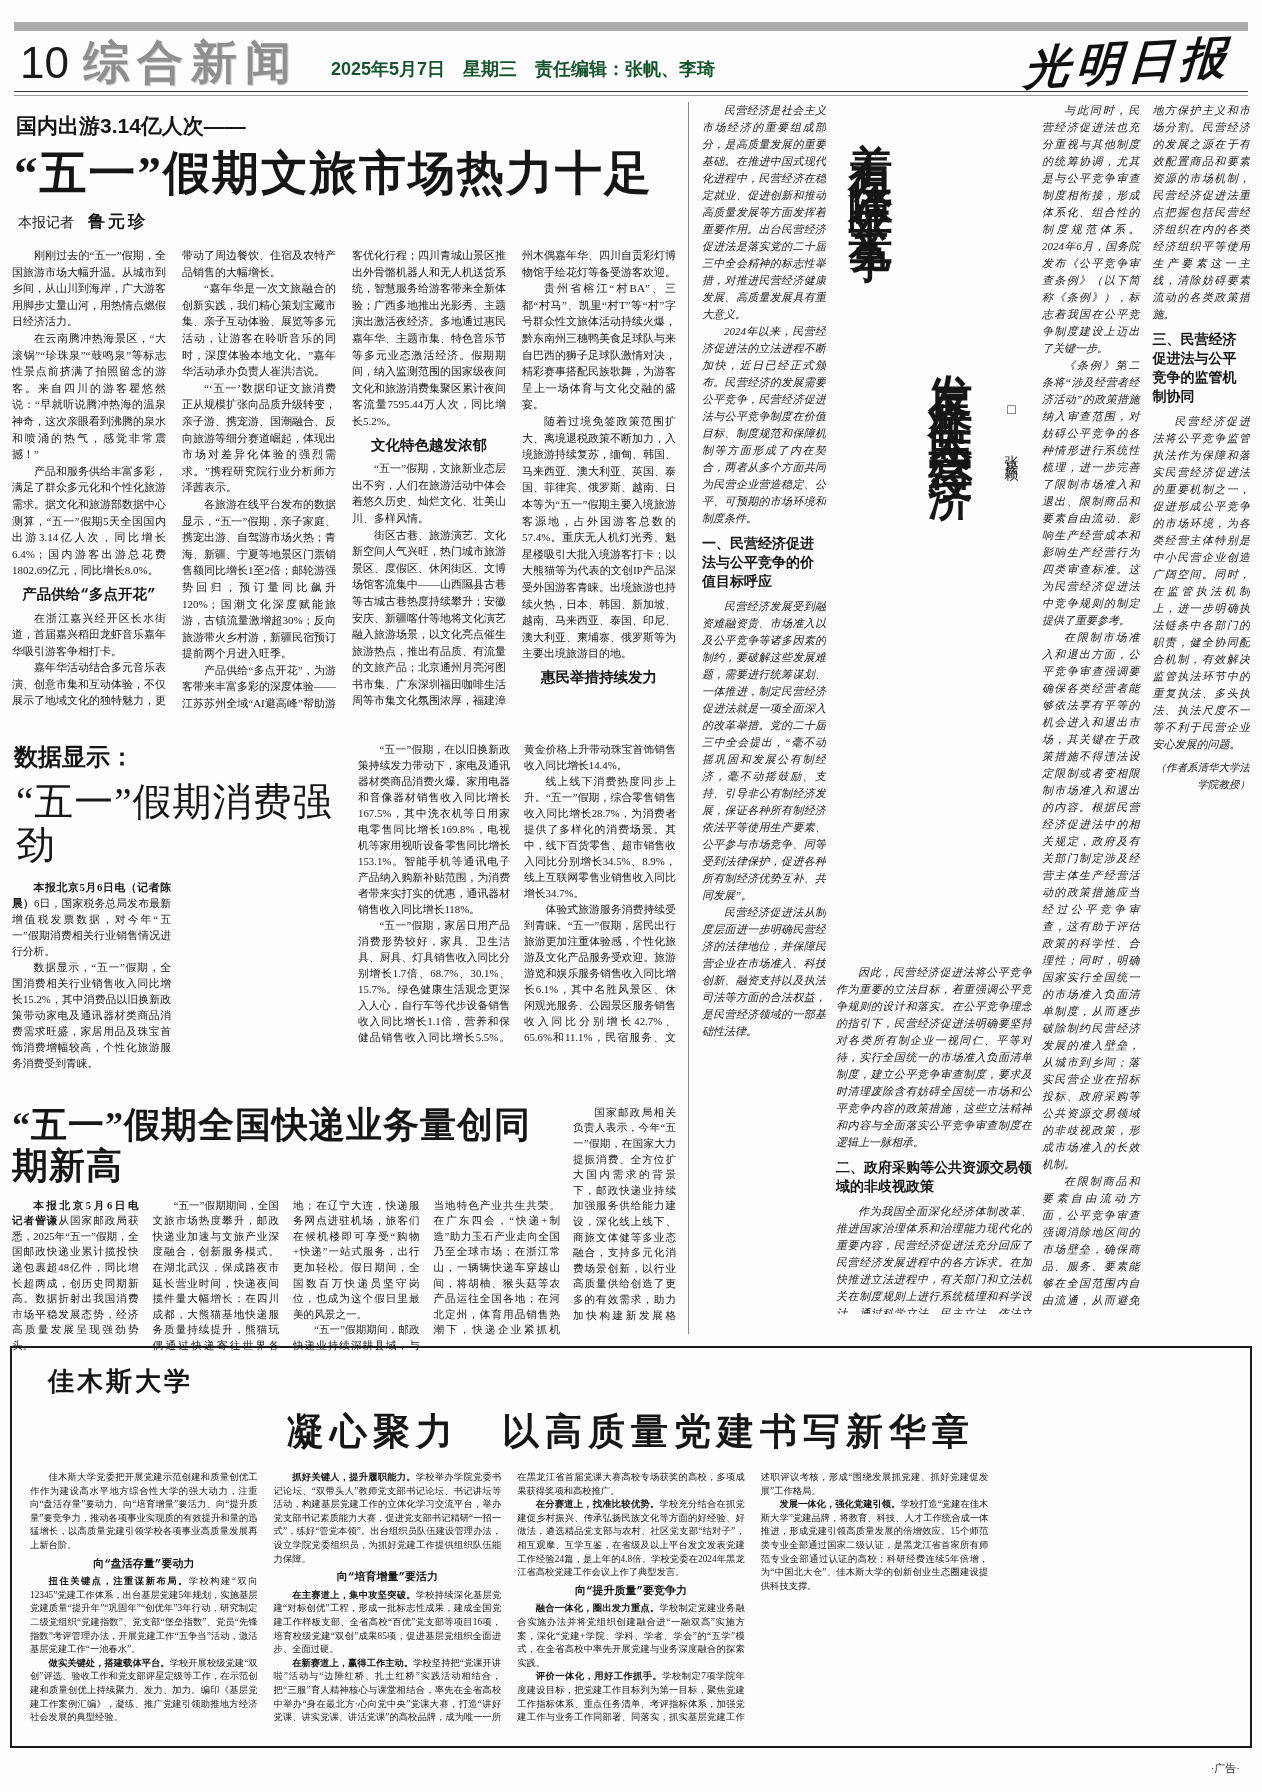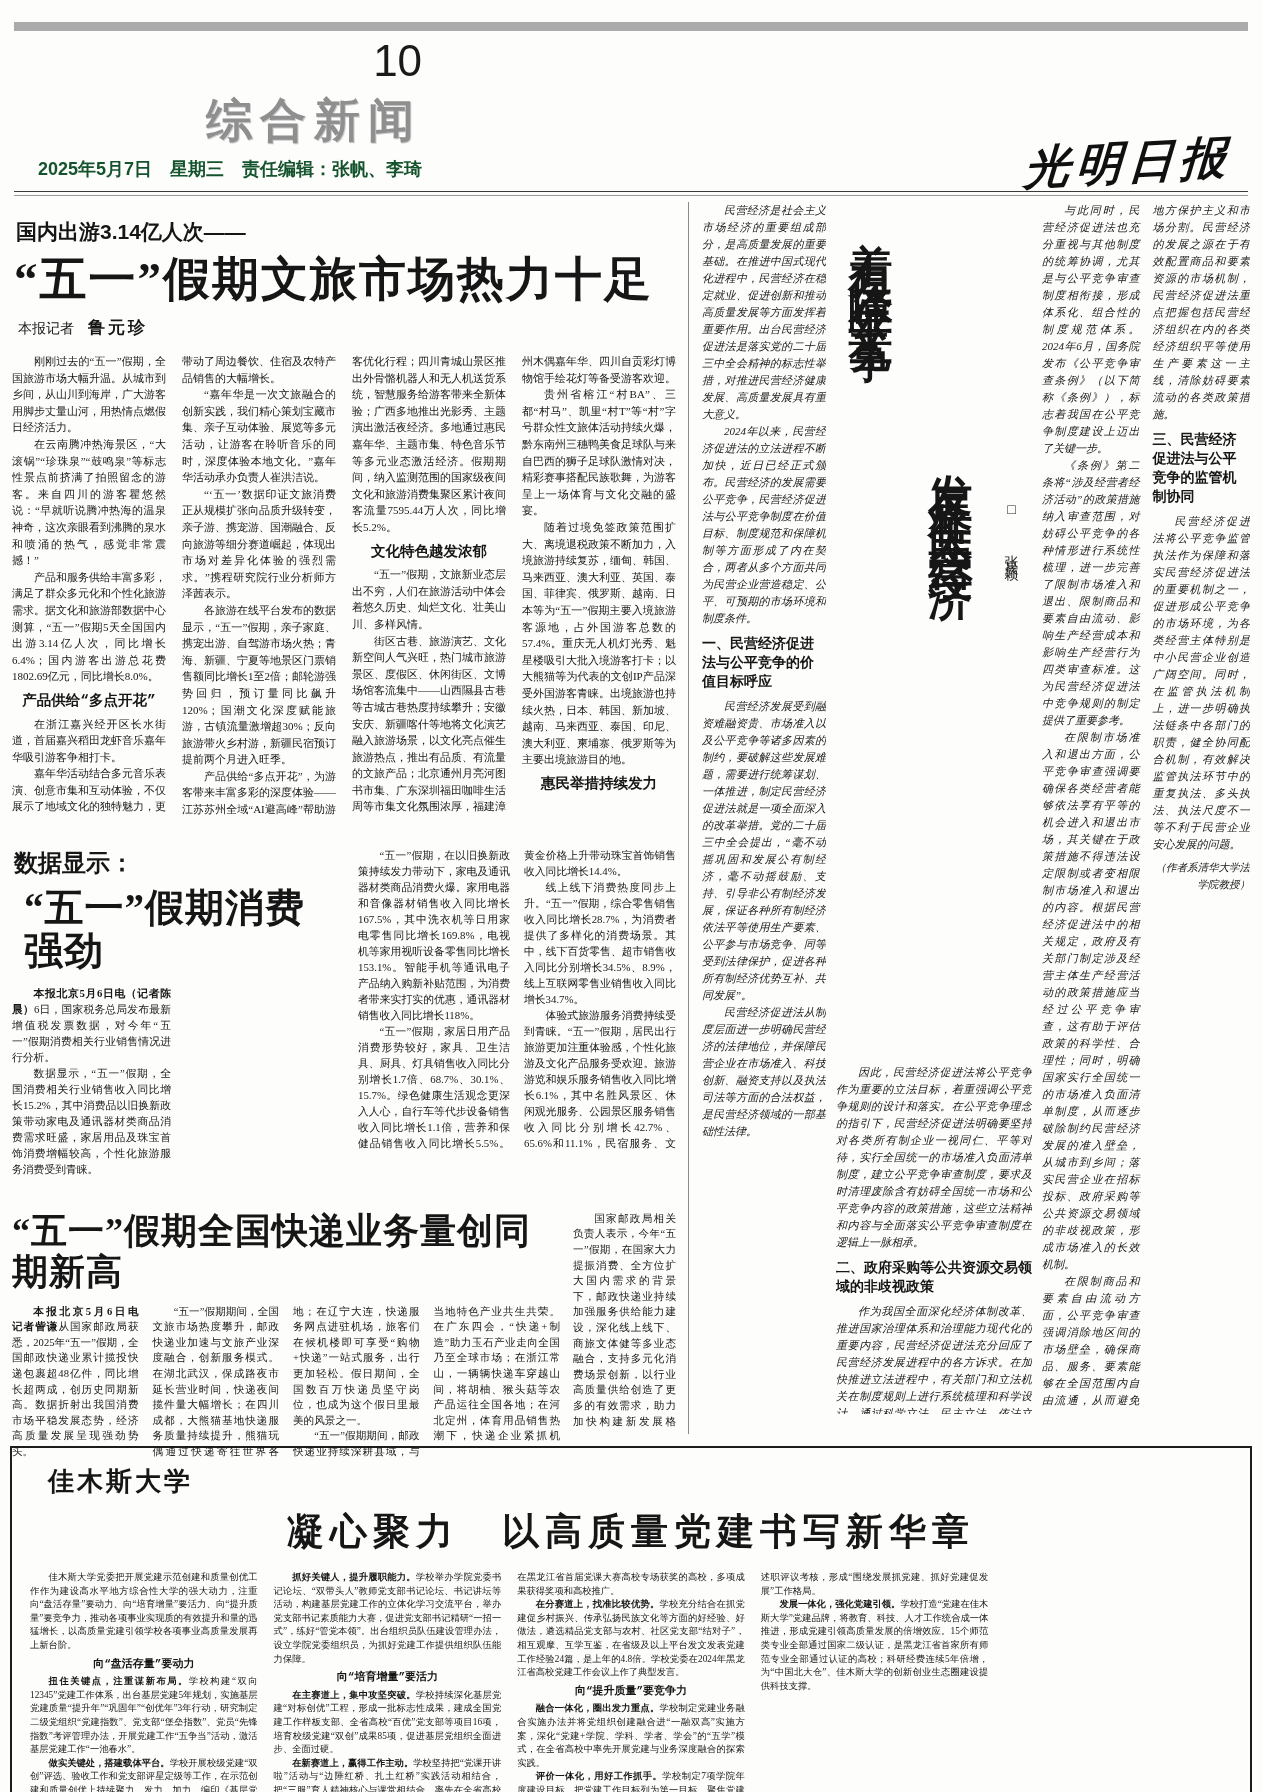--- a/index.html
+++ b/index.html
@@ -6,47 +6,47 @@
   #paper{
     position:relative;width:1262px;height:1792px;margin:0 auto;
     background:#fdfdfb;color:#161616;
     font-family:"Liberation Serif","DejaVu Serif",serif;
     overflow:hidden;box-sizing:border-box;
   }
   
   #masthead{padding:14px 12px 0 12px;}
   .top-bar{height:9px;background:#ababab;margin:8px 2px 6px 2px;}
   .mast-row{display:flex;align-items:flex-end;justify-content:space-between;padding:2px 8px 6px 8px;}
-  .mast-left{display:flex;align-items:flex-end;gap:14px;flex-direction:column;}
+  .mast-left{display:flex;align-items:flex-end;gap:14px;}
   .page-no{font-family:"Liberation Sans",sans-serif;font-size:44px;line-height:1;font-weight:400;color:#1a1a1a;}
   .section-name{font-family:"Liberation Sans",sans-serif;font-size:46px;line-height:1;font-weight:bold;color:#8f8f8f;letter-spacing:8px;text-shadow:1px 1px 0 #cfcfcf;}
   .mast-date{font-family:"Liberation Sans",sans-serif;font-size:18px;font-weight:bold;color:#14532d;padding-bottom:4px;margin-left:18px;}
   .paper-logo{font-family:"DejaVu Serif",serif;font-style:italic;font-weight:bold;font-size:46px;line-height:1;transform:rotate(-3deg) skewX(-6deg);letter-spacing:6px;color:#101010;padding-right:10px;}
   .mast-rule{border-top:1px solid #3a3a3a;border-bottom:1px solid #9a9a9a;height:3px;margin:0 2px;}
   
   #main{display:flex;padding:6px 12px 0 12px;height:1238px;box-sizing:border-box;}
   #left-region{width:676px;padding-right:12px;box-sizing:border-box;}
   #essay-region{flex:1;border-left:1px solid #8a8a8a;padding-left:13px;box-sizing:border-box;}
   
   .para{margin:0;text-indent:2em;text-align:justify;}
   .sub{margin:8px 0 6px 0;text-align:center;font-family:Liberation Mono, monospace;}
   .sig{margin:6px 0 0 0;text-align:right;}
   
-  #tourism{margin-top:16px;}
+  #tourism{margin-top:10px;}
   #tourism .kicker{font-family:"Liberation Sans",sans-serif;font-size:21px;font-weight:bold;margin:0 0 6px 4px;}
   #tourism .headline{font-size:47px;font-weight:bold;letter-spacing:2px;margin:0 0 10px 2px;line-height:1.15;}
   #tourism .byline{font-size:14px;margin:0 0 14px 6px;}
   #tourism .byline b{font-size:17px;letter-spacing:3px;}
   #tourism .body{column-count:4;column-gap:16px;column-fill:auto;height:478px;overflow:hidden;font-size:11px;line-height:16.6px;}
   #tourism .sub{font-size:14.5px;}
   
   #consumption{margin-top:16px;display:flex;}
   #consumption .left{width:332px;}
   #consumption .kicker{font-family:"Liberation Sans",sans-serif;font-size:24px;font-weight:bold;margin:0 0 8px 2px;}
-  #consumption .headline{font-size:39px;font-weight:bold;letter-spacing:1px;margin:0 0 12px 12px;line-height:1.1;}
+  #consumption .headline{font-size:39px;font-weight:normal;letter-spacing:1px;margin:0 0 12px 4px;line-height:1.1;}
   #consumption .lbody{column-count:2;column-gap:14px;column-fill:auto;height:212px;overflow:hidden;font-size:10.8px;line-height:16px;}
   #consumption .rbody{flex:1;margin-left:14px;column-count:2;column-gap:14px;column-fill:auto;height:330px;overflow:hidden;font-size:10.8px;line-height:16px;}
   
   #express{margin-top:14px;display:flex;}
   #express .main{width:548px;}
   #express .headline{font-size:36px;font-weight:bold;letter-spacing:1px;margin:0 0 10px 0;line-height:1.15;}
   #express .mbody{column-count:4;column-gap:14px;column-fill:auto;height:158px;overflow:hidden;font-size:10.6px;line-height:15.6px;}
   #express .side{flex:1;margin-left:13px;height:218px;overflow:hidden;font-size:10.6px;line-height:15.6px;}
   
   #essay{display:flex;height:1212px;font-style:italic;}

